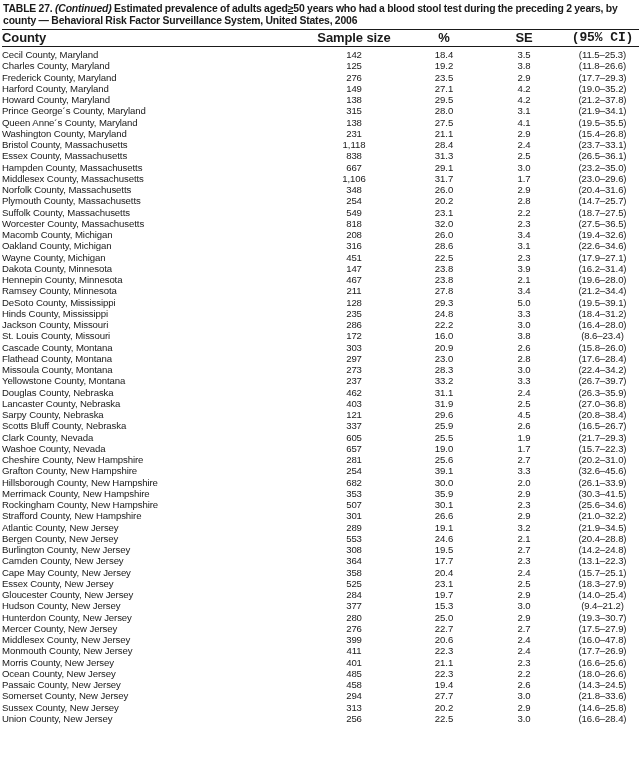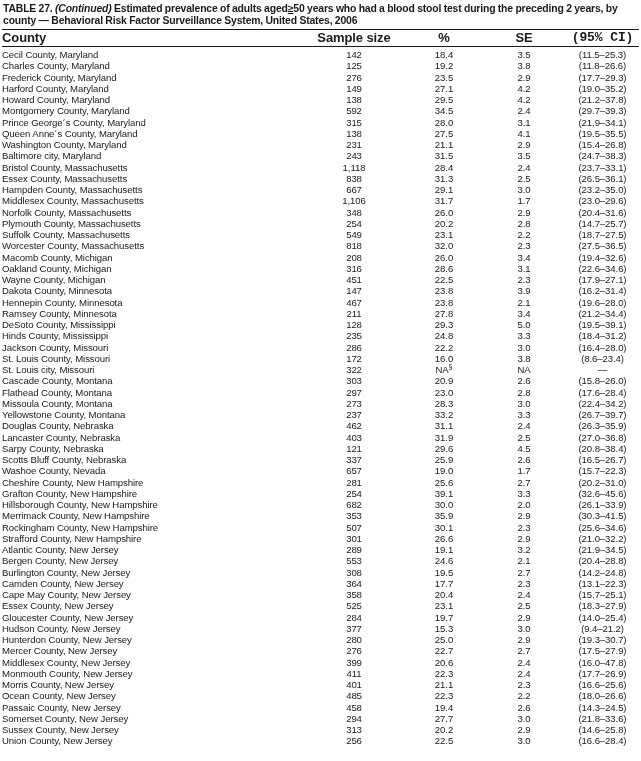--- a/index.html
+++ b/index.html
@@ -177,27 +177,20 @@
           <td class="c-ci">(19.0–35.2)</td>
         </tr>
         <tr>
           <td class="c-county">Howard County, Maryland</td>
           <td class="c-n">138</td>
           <td class="c-pct">29.5</td>
           <td class="c-se">4.2</td>
           <td class="c-ci">(21.2–37.8)</td>
         </tr>
         <tr>
-          <td class="c-county">Montgomery County, Maryland</td>
-          <td class="c-n">592</td>
-          <td class="c-pct">34.5</td>
-          <td class="c-se">2.4</td>
-          <td class="c-ci">(29.7–39.3)</td>
-        </tr>
-        <tr>
           <td class="c-county">Prince George´s County, Maryland</td>
           <td class="c-n">315</td>
           <td class="c-pct">28.0</td>
           <td class="c-se">3.1</td>
           <td class="c-ci">(21.9–34.1)</td>
         </tr>
         <tr>
           <td class="c-county">Queen Anne´s County, Maryland</td>
           <td class="c-n">138</td>
           <td class="c-pct">27.5</td>
@@ -205,27 +198,20 @@
           <td class="c-ci">(19.5–35.5)</td>
         </tr>
         <tr>
           <td class="c-county">Washington County, Maryland</td>
           <td class="c-n">231</td>
           <td class="c-pct">21.1</td>
           <td class="c-se">2.9</td>
           <td class="c-ci">(15.4–26.8)</td>
         </tr>
         <tr>
-          <td class="c-county">Baltimore city, Maryland</td>
-          <td class="c-n">243</td>
-          <td class="c-pct">31.5</td>
-          <td class="c-se">3.5</td>
-          <td class="c-ci">(24.7–38.3)</td>
-        </tr>
-        <tr>
           <td class="c-county">Bristol County, Massachusetts</td>
           <td class="c-n">1,118</td>
           <td class="c-pct">28.4</td>
           <td class="c-se">2.4</td>
           <td class="c-ci">(23.7–33.1)</td>
         </tr>
         <tr>
           <td class="c-county">Essex County, Massachusetts</td>
           <td class="c-n">838</td>
           <td class="c-pct">31.3</td>
@@ -338,27 +324,20 @@
           <td class="c-ci">(16.4–28.0)</td>
         </tr>
         <tr>
           <td class="c-county">St. Louis County, Missouri</td>
           <td class="c-n">172</td>
           <td class="c-pct">16.0</td>
           <td class="c-se">3.8</td>
           <td class="c-ci">(8.6–23.4)</td>
         </tr>
         <tr>
-          <td class="c-county">St. Louis city, Missouri</td>
-          <td class="c-n">322</td>
-          <td class="c-pct"><span>NA</span><span class="sup">§</span></td>
-          <td class="c-se">NA</td>
-          <td class="c-ci dash">—</td>
-        </tr>
-        <tr>
           <td class="c-county">Cascade County, Montana</td>
           <td class="c-n">303</td>
           <td class="c-pct">20.9</td>
           <td class="c-se">2.6</td>
           <td class="c-ci">(15.8–26.0)</td>
         </tr>
         <tr>
           <td class="c-county">Flathead County, Montana</td>
           <td class="c-n">297</td>
           <td class="c-pct">23.0</td>
@@ -401,20 +380,27 @@
           <td class="c-ci">(20.8–38.4)</td>
         </tr>
         <tr>
           <td class="c-county">Scotts Bluff County, Nebraska</td>
           <td class="c-n">337</td>
           <td class="c-pct">25.9</td>
           <td class="c-se">2.6</td>
           <td class="c-ci">(16.5–26.7)</td>
         </tr>
         <tr>
+          <td class="c-county">Clark County, Nevada</td>
+          <td class="c-n">605</td>
+          <td class="c-pct">25.5</td>
+          <td class="c-se">1.9</td>
+          <td class="c-ci">(21.7–29.3)</td>
+        </tr>
+        <tr>
           <td class="c-county">Washoe County, Nevada</td>
           <td class="c-n">657</td>
           <td class="c-pct">19.0</td>
           <td class="c-se">1.7</td>
           <td class="c-ci">(15.7–22.3)</td>
         </tr>
         <tr>
           <td class="c-county">Cheshire County, New Hampshire</td>
           <td class="c-n">281</td>
           <td class="c-pct">25.6</td>

